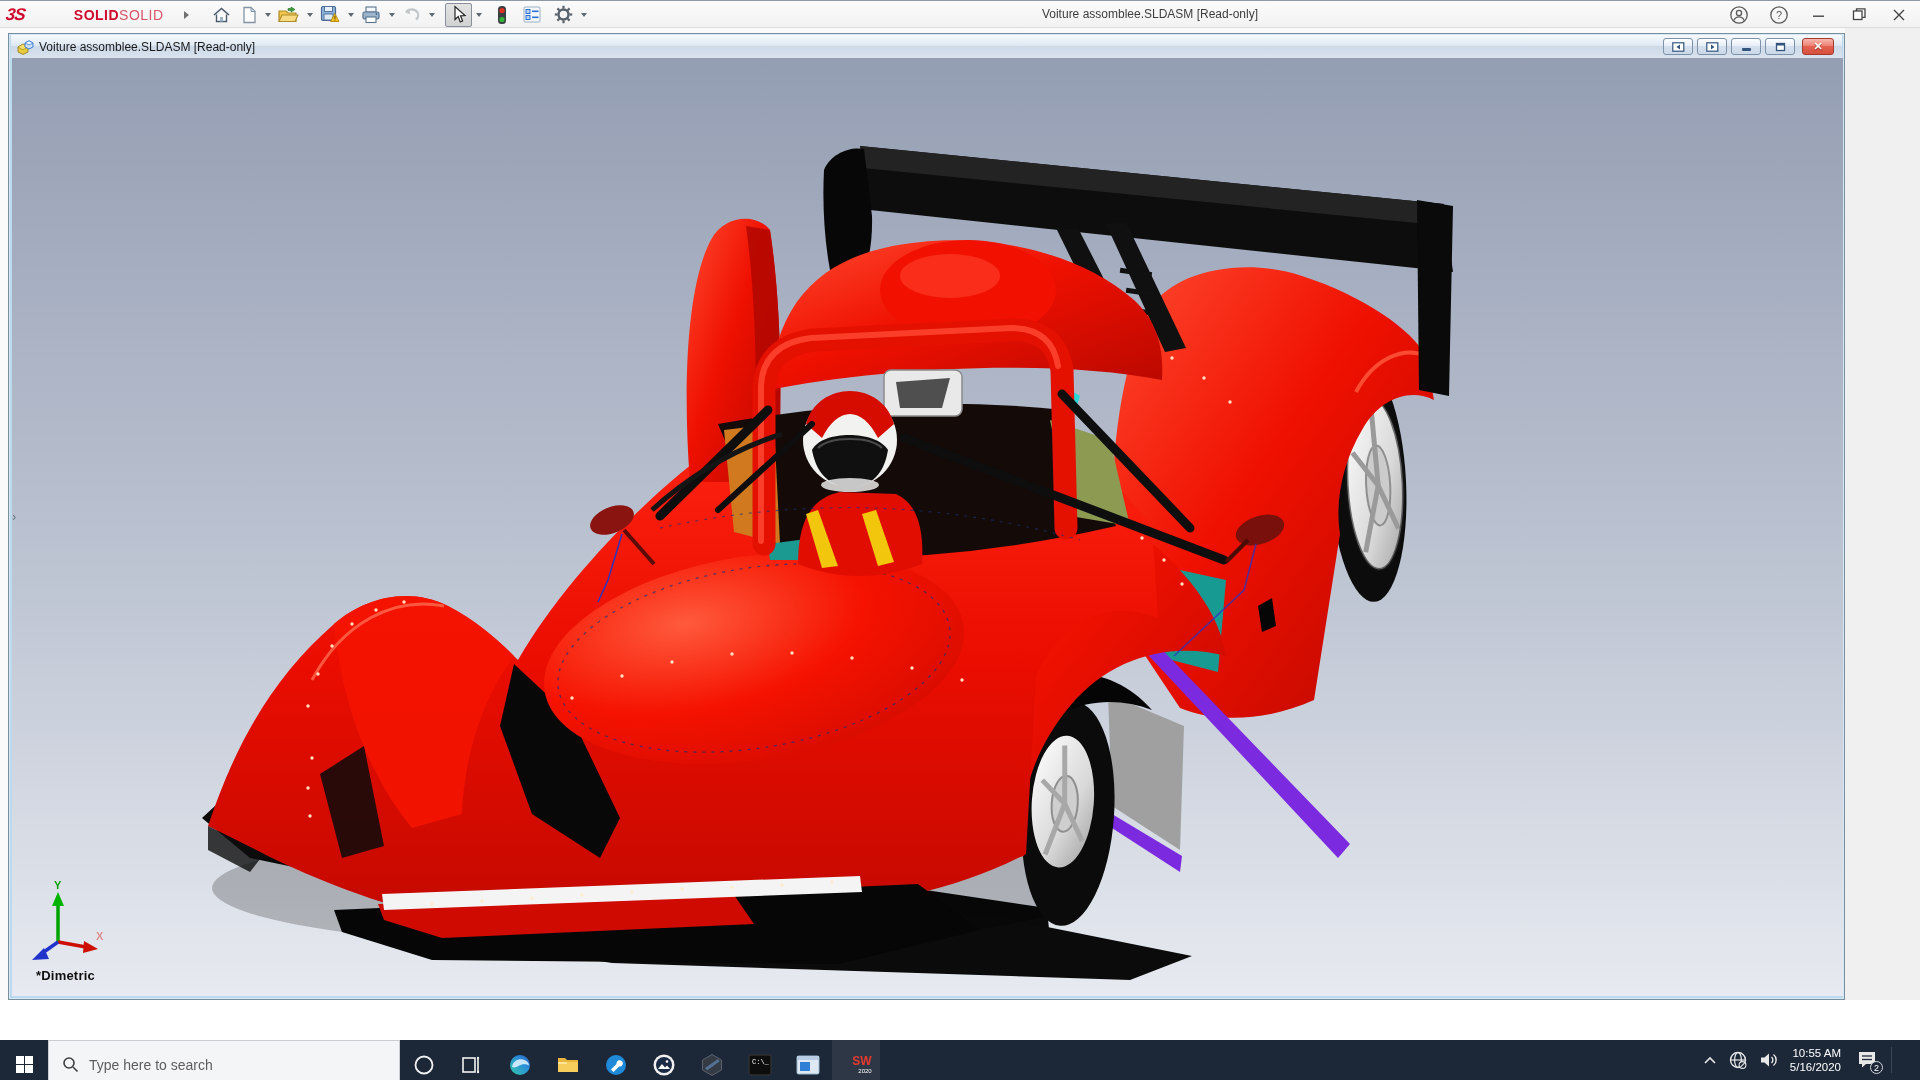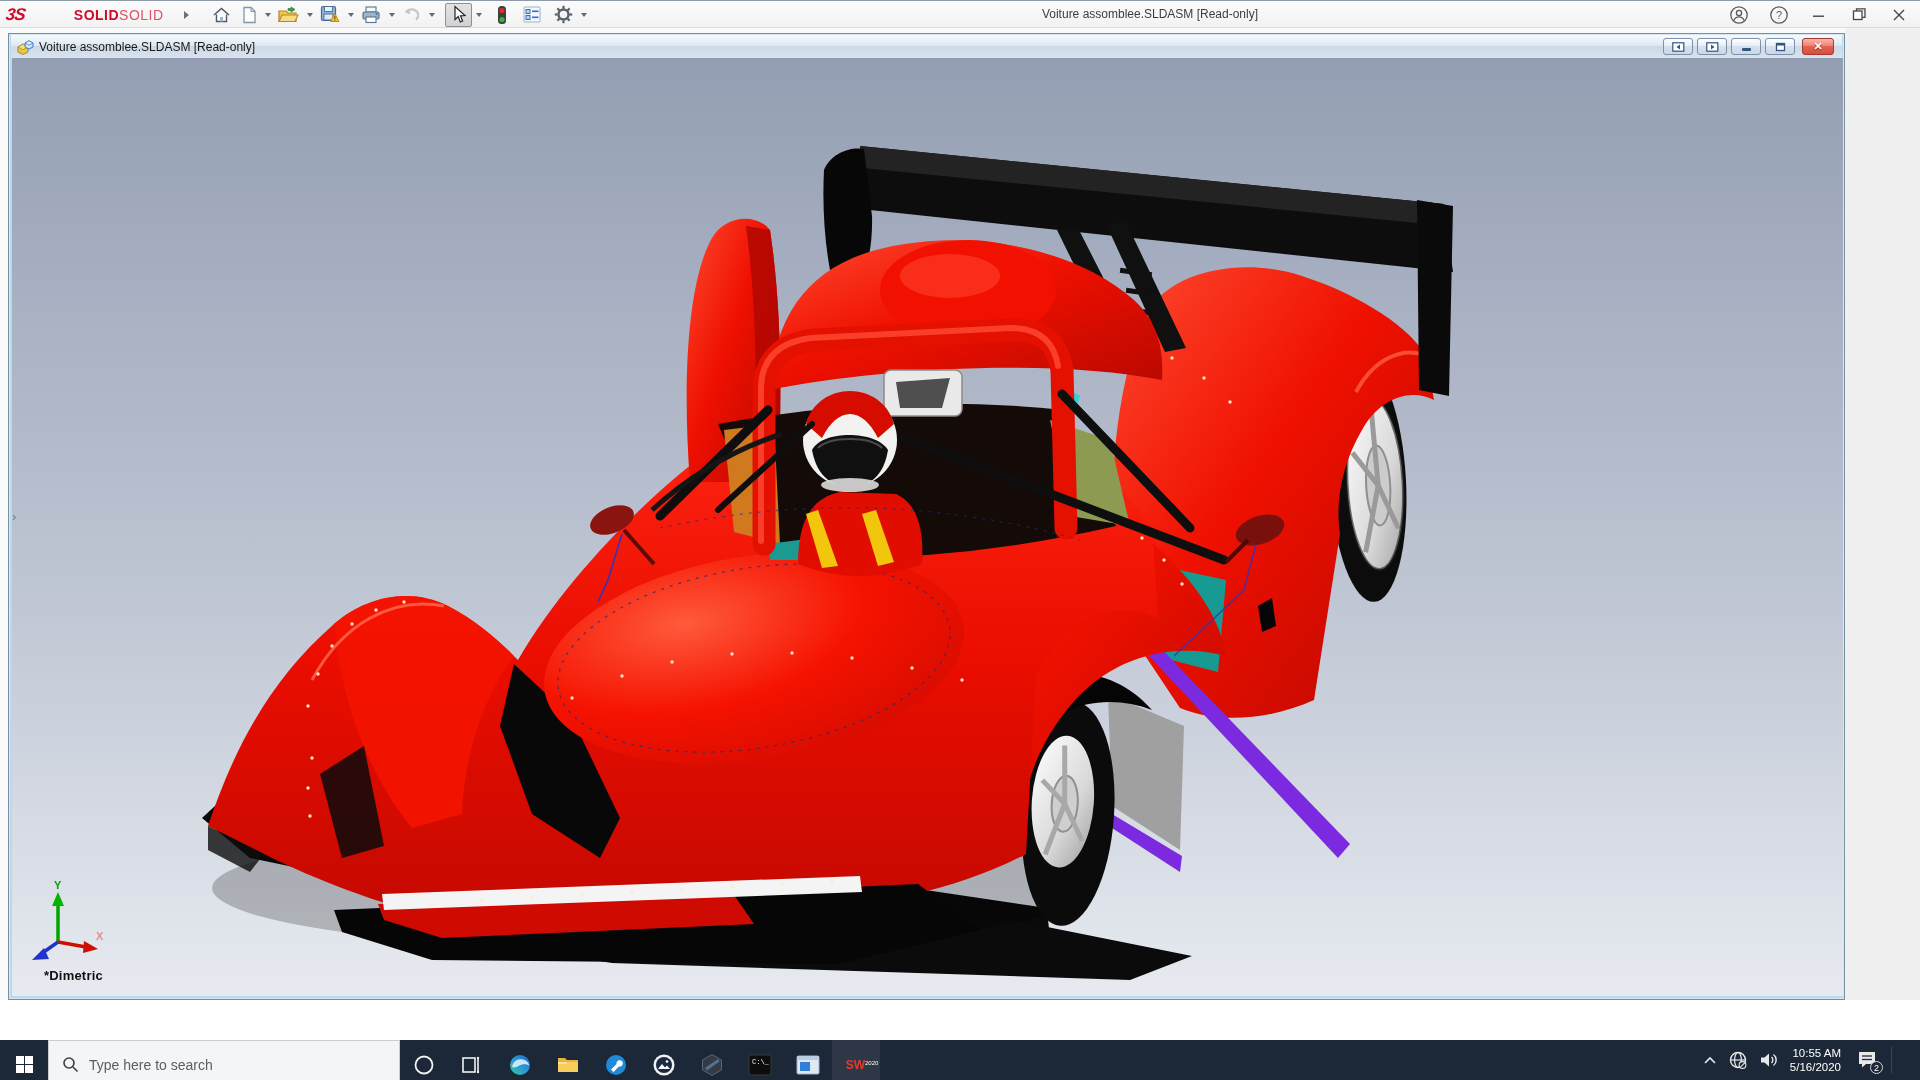--- a/index.html
+++ b/index.html
@@ -37,37 +37,37 @@
     background:linear-gradient(180deg,#fdfeff,#e7eef7 45%,#d4e0ee 50%,#cbd8e8); display:flex; align-items:center; justify-content:center; }
   .dbtn.close { width:32px; background:linear-gradient(180deg,#f7b8ad,#ee8273 45%,#e2614f 50%,#d8503e); border-color:#a43a2e; margin-left:3px;}
   .dbtn.close span { color:#fff; font-weight:bold; font-size:11px; text-shadow:0 1px 1px #8a2419; line-height:1;}
   .minbar { width:9px; height:3px; background:#33557e; border-radius:1px; margin-top:6px;}
 
   
   #viewport { position:absolute; left:3px; top:24px; width:1831px; height:938px; overflow:hidden;
     background:linear-gradient(180deg,#949eb2 0%,#a5aec0 22%,#bdc4d2 55%,#d6dbe4 82%,#e7eaf0 100%); }
   #carsvg { position:absolute; left:0; top:0; }
   #triad { position:absolute; left:16px; top:822px; }
-  #viewlabel { position:absolute; left:32px; top:910px; font-size:13px; font-weight:700; color:#101010; letter-spacing:.2px;}
+  #viewlabel { position:absolute; left:24px; top:910px; font-size:13px; font-weight:700; color:#101010; letter-spacing:.2px;}
   #vp-chevron { position:absolute; left:0px; top:452px; color:#6a7a8c; font-size:13px; line-height:13px;}
 
   
   #taskbar { position:absolute; left:0; top:1040px; width:1920px; height:49px; background:#1c2737; display:flex; align-items:stretch; color:#fff;}
   .tb-start { width:48px; display:flex; align-items:center; justify-content:center; }
   .tb-search { width:352px; background:#f4f5f6; border:1px solid #c9cdd1; display:flex; align-items:center; color:#5d5d5d;}
   .tb-search span.ph { font-size:14px; color:#5d5d5d; margin-left:10px;}
   .tb-icell { width:48px; display:flex; align-items:center; justify-content:center; position:relative;}
   .tb-icell.active { background:rgba(255,255,255,.08); }
   .runbar { position:absolute; left:6px; right:6px; bottom:0; height:2.5px; background:#6fb2e8; }
   .tray { position:absolute; right:0; top:0; height:40px; display:flex; align-items:center; gap:11px; padding-right:28px;}
   .clock { text-align:right; font-size:11.5px; line-height:14px; }
   .badge { position:absolute; right:-5px; bottom:-4px; width:13px; height:13px; border-radius:50%; background:#1c2737; border:1px solid #cfd6dd; color:#fff; font-size:9px; display:flex; align-items:center; justify-content:center;}
   .tray-ic { position:relative; display:flex; align-items:center; justify-content:center;}
   .tray-div { width:1px; height:26px; background:#3a4656; margin-left:2px;}
-  .sw-ic { display:flex; flex-direction:row; align-items:flex-start; line-height:1;margin-left:12px;}
+  .sw-ic { display:flex; flex-direction:column; align-items:flex-end; line-height:1;margin-left:12px;}
   .sw-ic .sw { color:#e8392e; font-weight:800; font-size:12px; letter-spacing:0;}
   .sw-ic .yr { color:#fff; font-size:6px; margin-top:1px;}
   .cmdtxt { font-family:"Liberation Mono",monospace; font-size:7px; color:#fff; }
 </style>
 </head>
 <body>
 
 <div id="titlebar">
   <div class="tb-row">
     <div class="logo">

